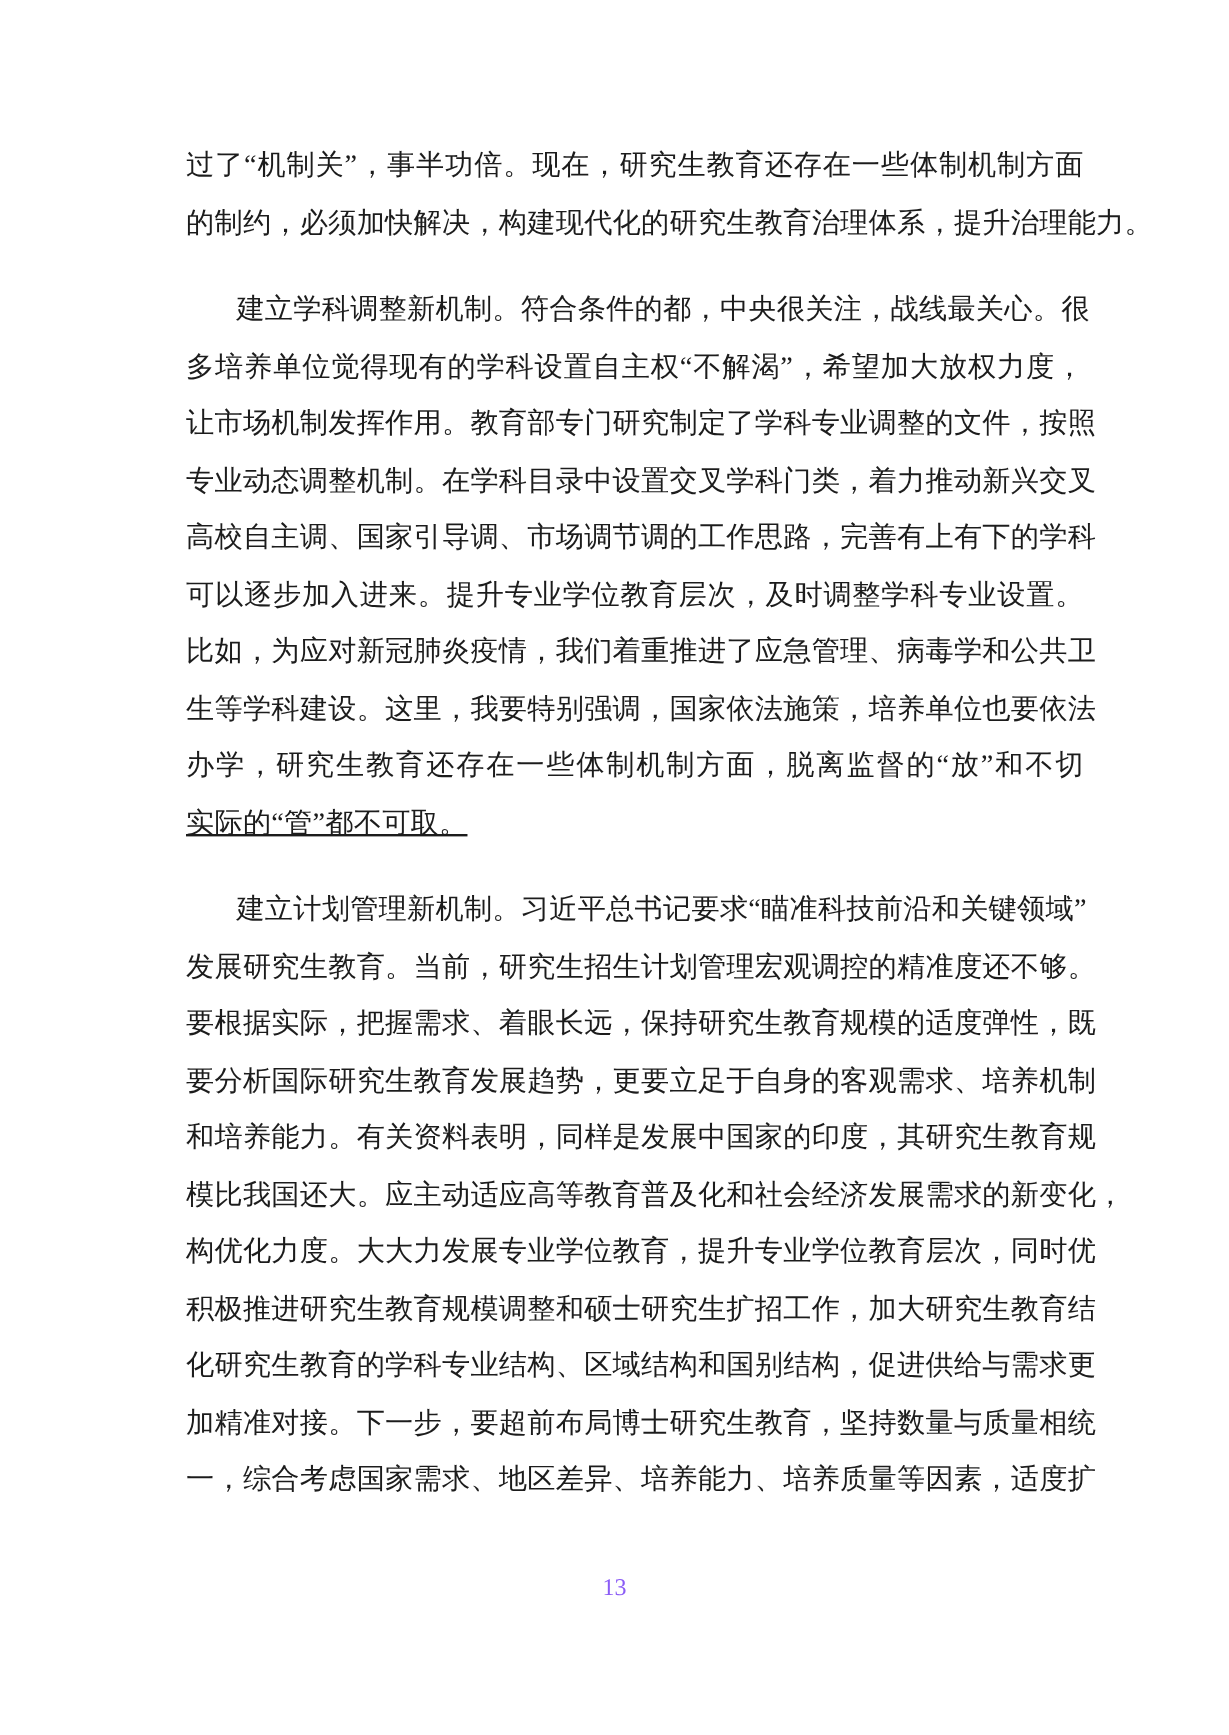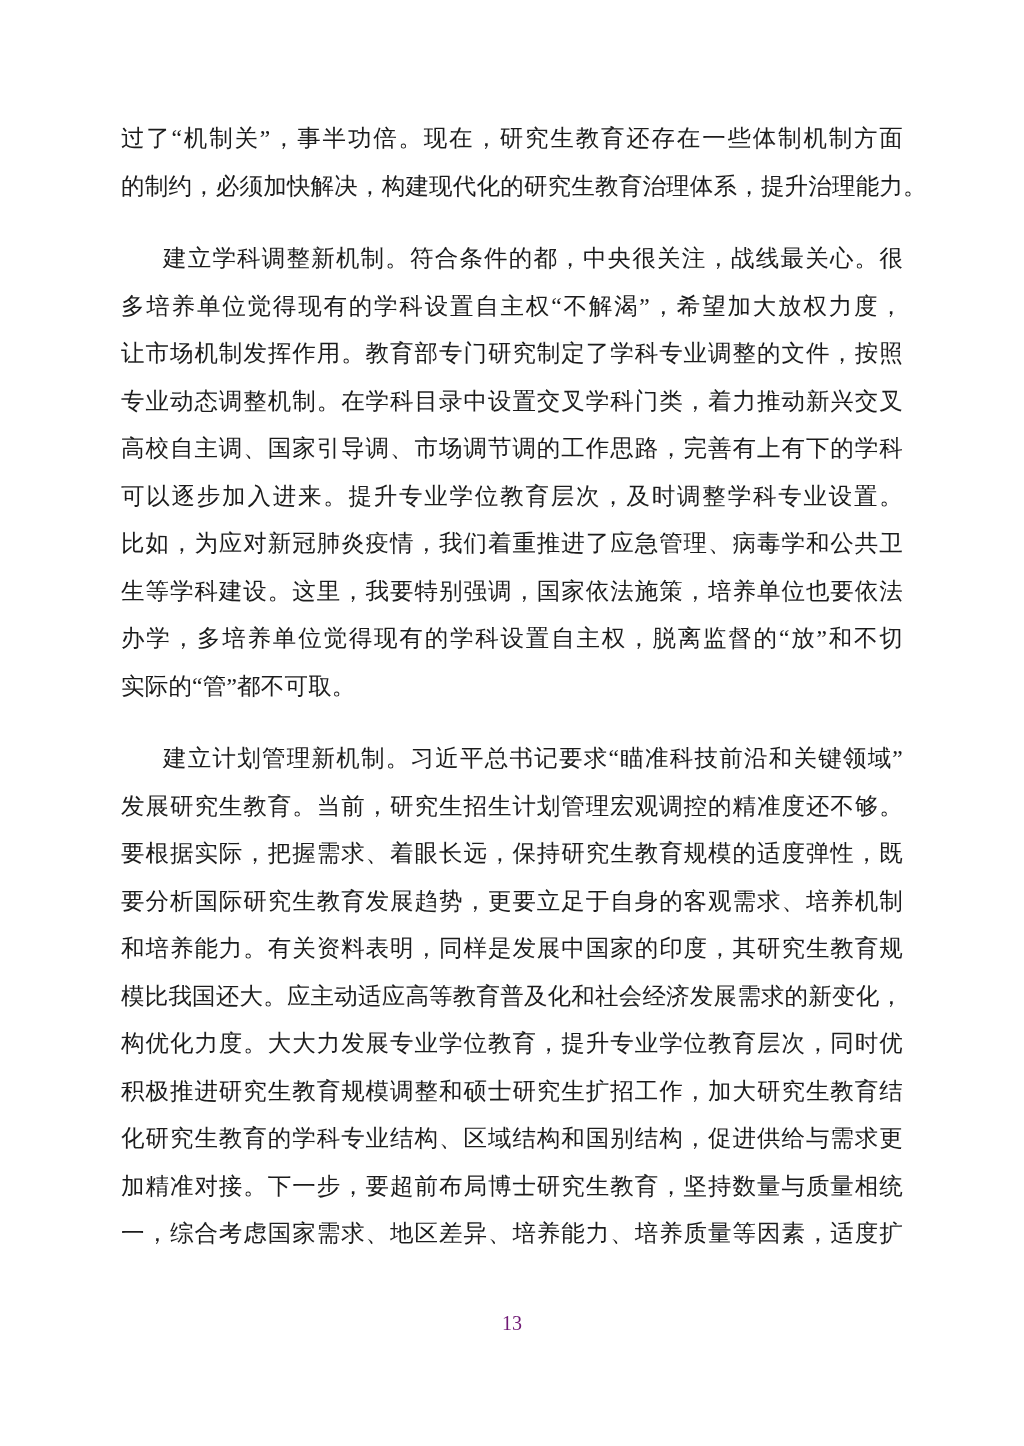--- a/index.html
+++ b/index.html
@@ -17,49 +17,50 @@
     background: #ffffff;
     overflow: hidden;
   }
   .content {
     position: absolute;
     left: 121px;
     top: 115px;
     width: 782px;
     font-size: 23.5px;
   }
-  .para { display: block; }
+  .para { display: block; margin-left: 34px; }
   .para + .para { margin-top: 25px; }
   .line {
     display: block;
     height: 47.5px;
     line-height: 47.5px;
     text-align: justify;
     text-align-last: justify;
     white-space: nowrap;
     letter-spacing: 0.2px;
   }
   .line.short {
     text-align: right;
     text-align-last: left;
+    text-decoration: underline;
   }
   .line.first-line {
     padding-left: 42px;
   }
   .lead {
     font-weight: 400;
   }
   .page-number {
     position: absolute;
     top: 1312px;
     left: 0;
     width: 100%;
     text-align: center;
     font-size: 20px;
-    color: #701a75;
+    color: #8b5cf6;
   }
 </style>
 </head>
 <body>
 
 <div class="page">
 
   <div class="content">
 
     <div class="para">
@@ -69,21 +70,21 @@
 
     <div class="para">
       <div class="line first-line"><span class="lead">建立学科调整新机制。</span><span>符合条件的都，中央很关注，战线最关心。很</span></div>
       <div class="line">多培养单位觉得现有的学科设置自主权“不解渴”，希望加大放权力度，</div>
       <div class="line">让市场机制发挥作用。教育部专门研究制定了学科专业调整的文件，按照</div>
       <div class="line">专业动态调整机制。在学科目录中设置交叉学科门类，着力推动新兴交叉</div>
       <div class="line">高校自主调、国家引导调、市场调节调的工作思路，完善有上有下的学科</div>
       <div class="line">可以逐步加入进来。提升专业学位教育层次，及时调整学科专业设置。</div>
       <div class="line">比如，为应对新冠肺炎疫情，我们着重推进了应急管理、病毒学和公共卫</div>
       <div class="line">生等学科建设。这里，我要特别强调，国家依法施策，培养单位也要依法</div>
-      <div class="line">办学，多培养单位觉得现有的学科设置自主权，脱离监督的“放”和不切</div>
+      <div class="line">办学，研究生教育还存在一些体制机制方面，脱离监督的“放”和不切</div>
       <div class="line short">实际的“管”都不可取。</div>
     </div>
 
     <div class="para">
       <div class="line first-line"><span class="lead">建立计划管理新机制。</span><span>习近平总书记要求“瞄准科技前沿和关键领域”</span></div>
       <div class="line">发展研究生教育。当前，研究生招生计划管理宏观调控的精准度还不够。</div>
       <div class="line">要根据实际，把握需求、着眼长远，保持研究生教育规模的适度弹性，既</div>
       <div class="line">要分析国际研究生教育发展趋势，更要立足于自身的客观需求、培养机制</div>
       <div class="line">和培养能力。有关资料表明，同样是发展中国家的印度，其研究生教育规</div>
       <div class="line">模比我国还大。应主动适应高等教育普及化和社会经济发展需求的新变化，</div>

